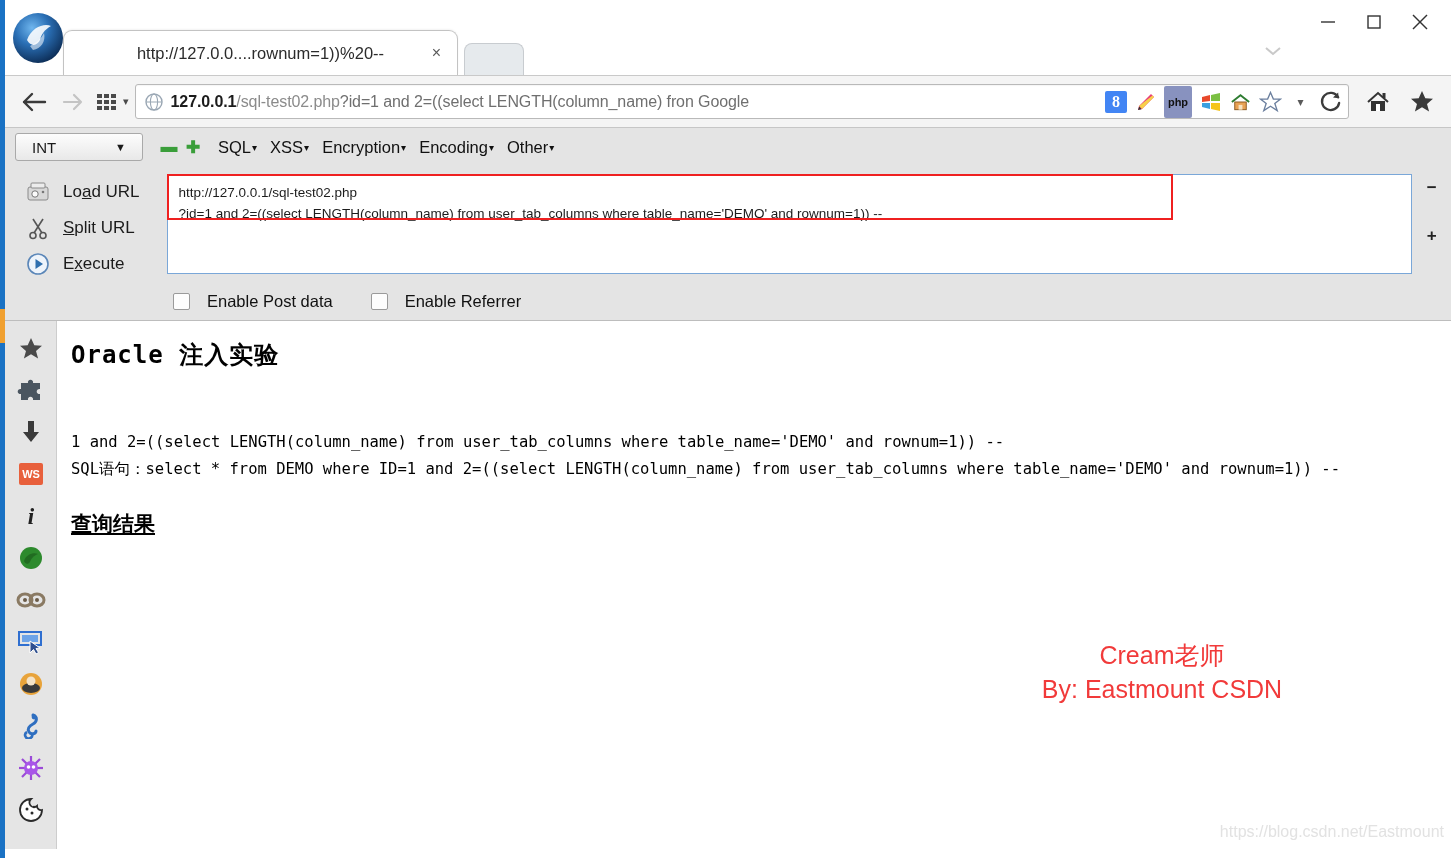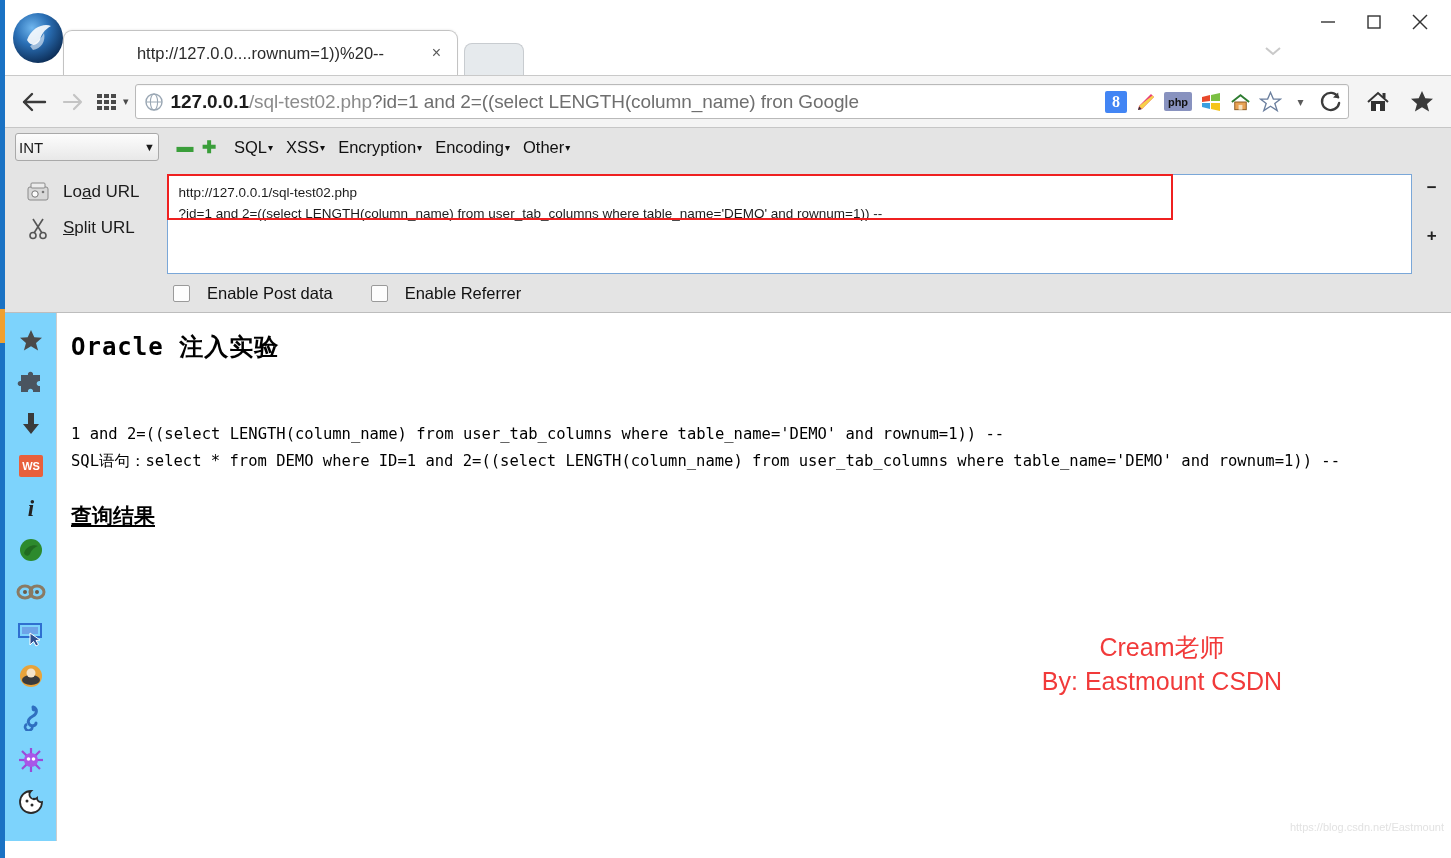--- a/index.html
+++ b/index.html
@@ -62,41 +62,41 @@
   #back-button{ color:#3a3a3a; font-size:30px; }
   #forward-button{ color:#c4c4c4; font-size:30px; }
   #apps-grid-button{ display:flex; align-items:center; gap:4px; margin-left:4px; margin-right:6px; }
 
   #urlbar{
     flex:1; height:35px; background:#ffffff; border:1px solid #b9b9b9;
     border-radius:3px; display:flex; align-items:center; padding:0 6px 0 8px;
     box-shadow:inset 0 1px 1px rgba(0,0,0,.04); overflow:hidden;
   }
   #urlbar-globe-icon{ width:20px; height:20px; margin-right:7px; flex:0 0 auto; }
-  #urlbar-text{ flex:1; font-size:19px; white-space:nowrap; overflow:hidden; color:#8a8a8a; letter-spacing:-.1px; }
+  #urlbar-text{ flex:1; font-size:16px; white-space:nowrap; overflow:hidden; color:#8a8a8a; letter-spacing:-.1px; }
   #urlbar-text .host{ color:#1b1b1b; font-weight:bold; }
   #urlbar-text .path{ color:#8b8b8b; }
   #urlbar-text .query{ color:#6f6f6f; }
   #urlbar-icons{ display:flex; align-items:center; gap:7px; flex:0 0 auto; padding-left:4px; }
   .ub-icon{ width:23px; height:23px; display:flex; align-items:center; justify-content:center; font-size:12px; }
   #google-badge{ background:#4285F4; color:#fff; font-weight:bold; font-size:16px; border-radius:2px;
                  width:22px;height:22px; font-family:"Liberation Serif",serif; }
-  #php-badge{ background:#8892BF; color:#111; font-weight:bold; font-size:11px; border-radius:2px; width:28px;height:19px;}
+  #php-badge{ background:#8892BF; color:#111; font-weight:bold; font-size:11px; border-radius:2px; width:28px;height:32px;}
   #urlbar-dropdown-icon{ color:#5a5a5a; font-size:12px; }
   #reload-button{ color:#4a4a4a; font-size:24px; font-weight:bold; }
   #home-button{ font-size:24px; margin-left:10px; }
   #bookmark-star-button{ font-size:24px; margin-left:6px; color:#3a3a3a; }
 
   
   #hackbar{ background:#e4e4e4; border-bottom:1px solid #bdbdbd; position:relative; }
   #hackbar-menu-row{ height:38px; display:flex; align-items:center; padding-left:10px; gap:0; }
   #type-select{
-    width:144px; height:28px; background:linear-gradient(#fdfdfd,#e8e8e8);
+    width:128px; height:28px; background:linear-gradient(#fdfdfd,#e8e8e8);
     border:1px solid #a9a9a9; border-radius:3px;
-    display:flex; align-items:center; justify-content:space-between; padding:0 3px;
+    display:flex; align-items:center; justify-content:space-between; padding:0 16px;
     font-size:15px; color:#1a1a1a;
   }
   .hb-sign{ width:24px; text-align:center; font-weight:bold; font-size:17px; }
   #sign-minus{ color:#3a9e3a; margin-left:14px; }
   #sign-plus{ color:#3a9e3a; }
   .hb-menu{ font-size:16.5px; color:#111; margin-left:13px; white-space:nowrap; }
   .hb-menu .caret{ font-size:10px; margin-left:1px; position:relative; top:-2px; }
 
   #hackbar-body{ display:flex; padding:0 0 0 20px; }
   #hackbar-actions{ width:148px; padding-top:8px; }
@@ -121,21 +121,21 @@
   .hb-zoom{ font-size:17px; color:#222; font-weight:bold; }
 
   #hackbar-checkbox-row{ height:38px; display:flex; align-items:center; padding-left:168px; gap:38px; }
   .hb-check{ display:flex; align-items:center; gap:17px; }
   .hb-check .box{ width:17px; height:17px; background:#fdfdfd; border:1px solid #9a9a9a; border-radius:2px; }
   .hb-check .lbl{ font-size:16.5px; color:#111; }
 
   
   #content-area{ position:relative; display:flex; height:528px; background:#ffffff; }
 
-  #sidebar{ width:52px; background:#7dd3fc; border-right:1px solid #cdcdcd;
+  #sidebar{ width:52px; background:#e5e5e5; border-right:1px solid #cdcdcd;
             display:flex; flex-direction:column; align-items:center; padding-top:10px; gap:8px; }
   .sb-icon{ width:34px; height:34px; display:flex; align-items:center; justify-content:center; }
 
   #page-content{ flex:1; position:relative; padding:12px 0 0 14px; overflow:hidden; }
 
   #page-heading{
     font-family:"DejaVu Sans Mono", monospace; font-size:24px; font-weight:bold;
     color:#000; letter-spacing:1px; margin:6px 0 0 0;
   }
 
@@ -166,21 +166,21 @@
   #result-table th.c3{ width:98px;  } #result-table td.c3{ width:98px;  }
 
   #signature-watermark{
     position:absolute; left:925px; top:318px; width:360px; text-align:center;
     color:#f13a3a; font-size:25px; line-height:1.35;
   }
   #signature-line2{ display:block; }
 
   #footer-watermark{
     position:absolute; right:7px; bottom:8px;
-    color:#e2e2e2; font-size:11px;
+    color:#e2e2e2; font-size:16px;
   }
 </style>
 </head>
 <body>
 
 <div id="left-edge-strip"></div>
 
 <div id="browser-window">
 
   <div id="titlebar">
@@ -363,20 +363,29 @@
           <span class="hb-action-icon">
             <svg width="24" height="24" viewBox="0 0 24 24">
               <line x1="7" y1="3" x2="16" y2="17" stroke="#555" stroke-width="1.6"></line>
               <line x1="17" y1="3" x2="8" y2="17" stroke="#555" stroke-width="1.6"></line>
               <circle cx="7" cy="19.5" r="3" fill="none" stroke="#555" stroke-width="1.6"></circle>
               <circle cx="17" cy="19.5" r="3" fill="none" stroke="#555" stroke-width="1.6"></circle>
             </svg>
           </span>
           <span class="hb-action-label"><span></span><u>S</u><span>plit URL</span></span>
         </div>
+        <div class="hb-action">
+          <span class="hb-action-icon">
+            <svg width="24" height="24" viewBox="0 0 24 24">
+              <circle cx="12" cy="12" r="10" fill="#eef4fb" stroke="#5a86b8" stroke-width="1.6"></circle>
+              <path d="M9.5 7 L17 12 L9.5 17 Z" fill="#2f6fae"></path>
+            </svg>
+          </span>
+          <span class="hb-action-label"><span>E</span><u>x</u><span>ecute</span></span>
+        </div>
       </div>
 
       <div id="hackbar-textarea-wrap">
         <div id="hackbar-textarea">http://127.0.0.1/sql-test02.php
 ?id=1 and 2=((select LENGTH(column_name) from user_tab_columns where table_name='DEMO' and rownum=1)) --</div>
         <div id="url-highlight-box"></div>
       </div>
 
       <div id="hackbar-zoom-controls">
         <span class="hb-zoom">−</span>

